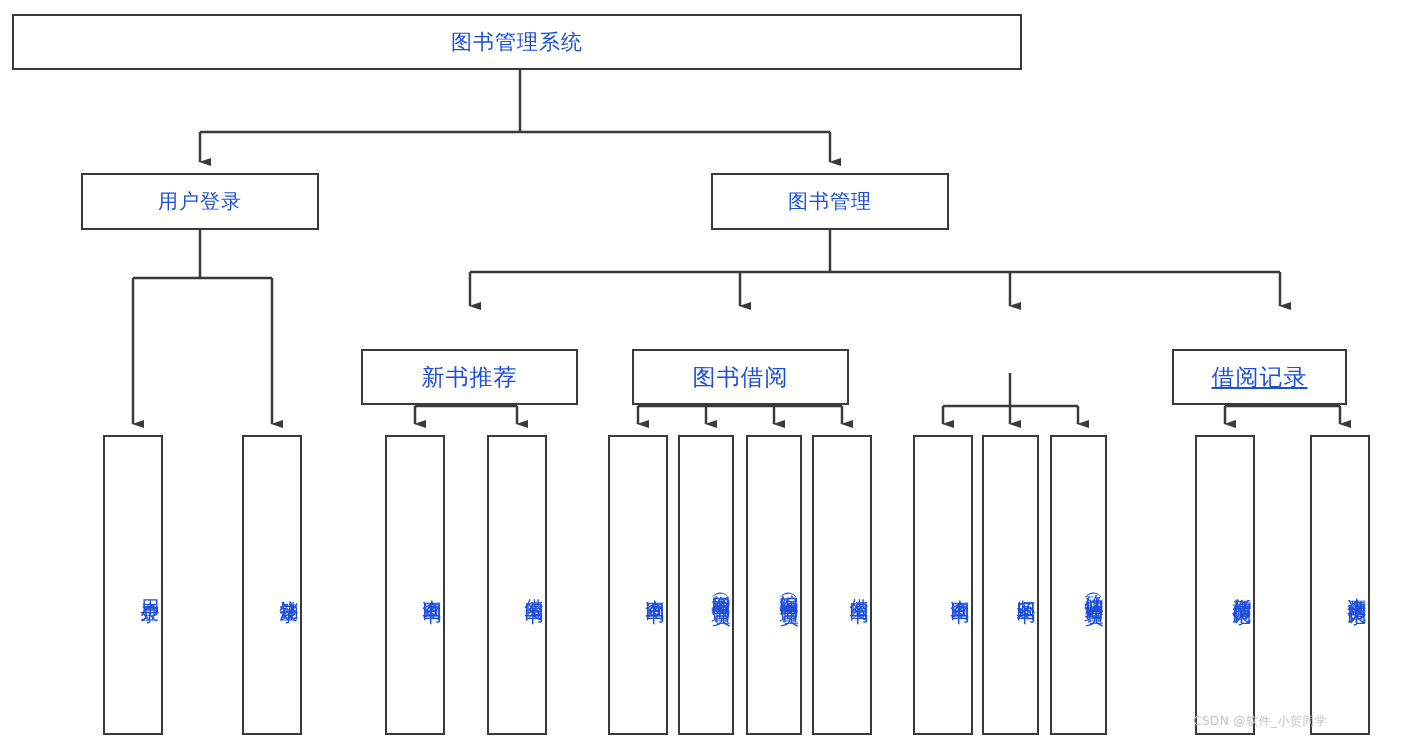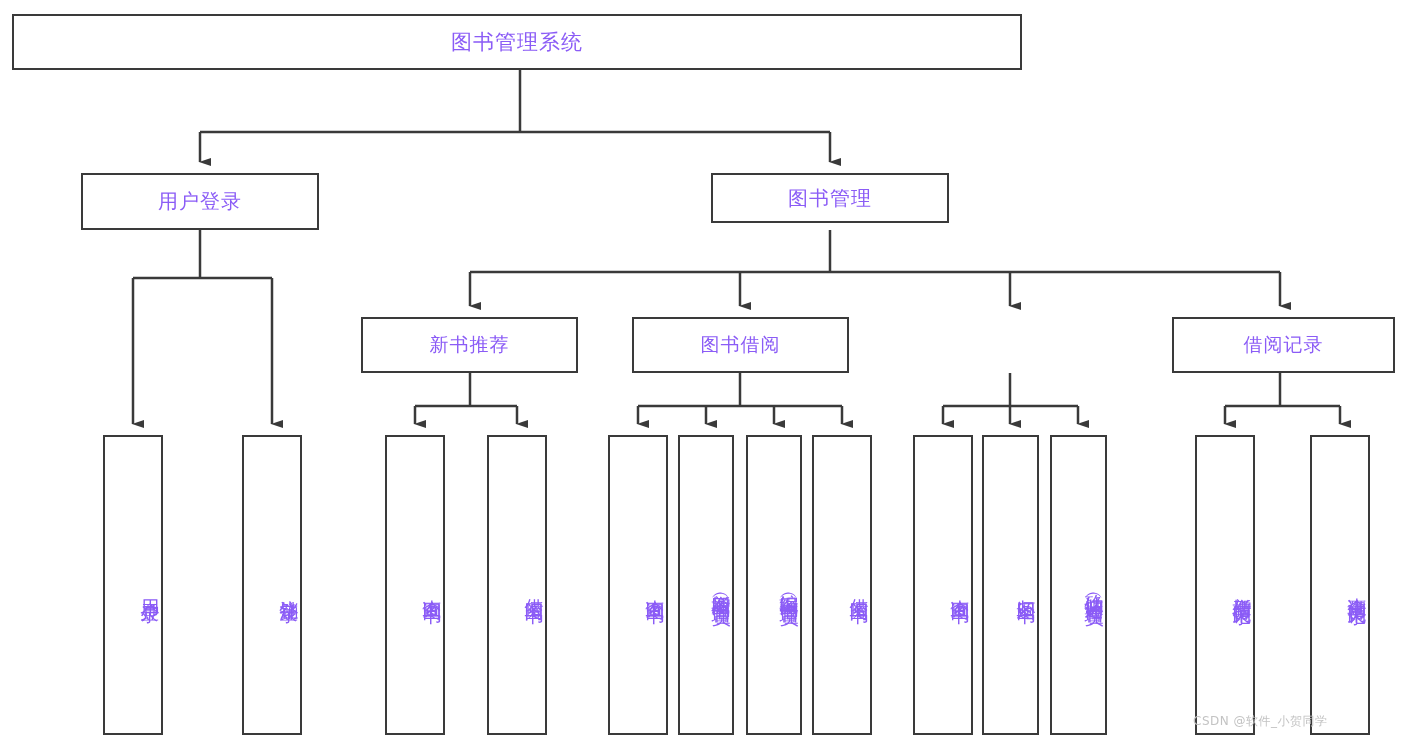--- a/index.html
+++ b/index.html
@@ -27,31 +27,32 @@
     pointer-events: none;
   }
   .node {
     position: absolute;
     box-sizing: border-box;
     background: #ffffff;
     border: 2px solid #3a3a3a;
     display: flex;
     align-items: center;
     justify-content: center;
-    color: #8b5cf6;
+    color: #1d4ed8;
     letter-spacing: 1px;
   }
   .node.root {
     font-size: 21px;
   }
   .node.level2 {
     font-size: 20px;
   }
   .node.level3 {
-    font-size: 19px;
+    font-size: 23px;
+    margin-top: 32px;
   }
   .node.leaf {
     font-size: 19px;
     writing-mode: vertical-rl;
     text-orientation: upright;
     padding-top: 6px;
     align-items: flex-start;
     justify-content: center;
     line-height: 1.08;
     letter-spacing: 2px;
@@ -124,31 +125,31 @@
     </g>
   </svg>
 
   <div class="node root" style="left:12px; top:14px; width:1010px; height:56px;">
     <span>图书管理系统</span>
   </div>
 
   <div class="node level2" style="left:81px; top:173px; width:238px; height:57px;">
     <span>用户登录</span>
   </div>
-  <div class="node level2" style="left:711px; top:173px; width:238px; height:50px;justify-content:center;">
+  <div class="node level2" style="left:711px; top:173px; width:238px; height:57px;justify-content:center;">
     <span>图书管理</span>
   </div>
 
   <div class="node level3" style="left:361px; top:317px; width:217px; height:56px;">
     <span>新书推荐</span>
   </div>
   <div class="node level3" style="left:632px; top:317px; width:217px; height:56px;">
     <span>图书借阅</span>
   </div>
-  <div class="node level3" style="left:1172px; top:317px; width:223px; height:56px;">
+  <div class="node level3" style="left:1172px; top:317px; width:175px; height:56px;text-decoration:underline;">
     <span>借阅记录</span>
   </div>
 
   <div class="node leaf" style="left:103px; top:435px; width:60px; height:300px;">
     <span>用户登录</span>
   </div>
   <div class="node leaf" style="left:242px; top:435px; width:60px; height:300px;">
     <span>注销登录</span>
   </div>
 

